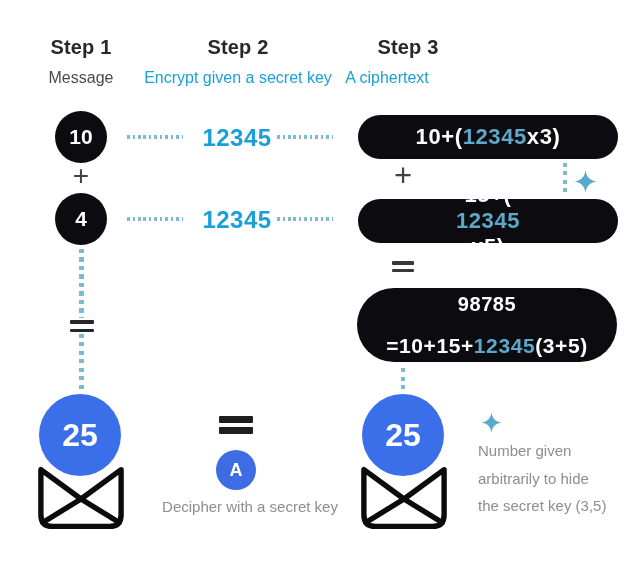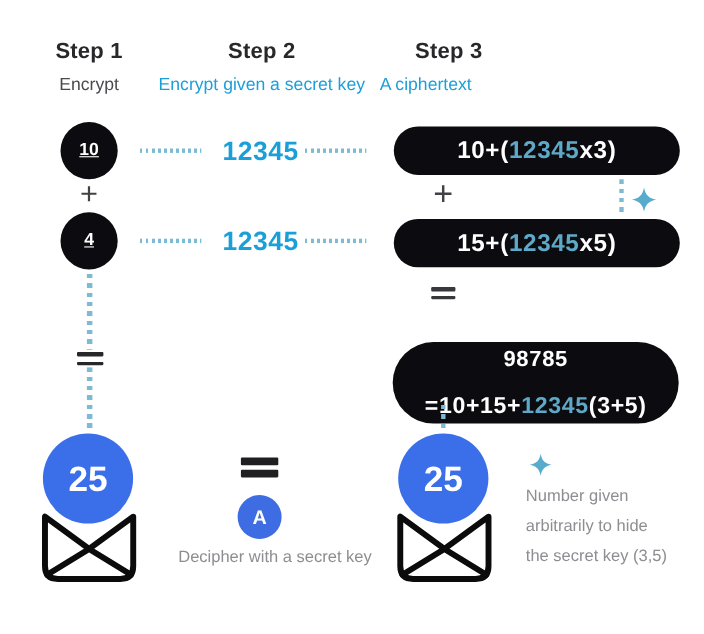--- a/index.html
+++ b/index.html
@@ -22,35 +22,35 @@
     font-family:"Liberation Sans", sans-serif;
   }
   .abs{position:absolute;}
   .ctr{text-align:center;}
   .step-label{font-size:20px;font-weight:700;color:var(--dark);letter-spacing:.2px;}
   .subtitle{font-size:16px;color:var(--sub);}
   .subtitle.blue{color:var(--accent);}
   .msg-circle{
     width:52px;height:52px;border-radius:50%;background:var(--ink);
     display:flex;align-items:center;justify-content:center;
-    color:#fff;font-size:16px;font-weight:700;text-decoration:underline;
+    color:#fff;font-size:21px;font-weight:700;
   }
   .plus{font-size:28px;font-weight:500;color:var(--plus);line-height:1;}
   .plus.big{font-size:31px;}
   .hdots{height:4px;background:repeating-linear-gradient(to right,var(--dots) 0 2.5px,transparent 2.5px 5.5px);}
   .vdots{width:4px;background:repeating-linear-gradient(to bottom,var(--dots) 0 4px,transparent 4px 8.5px);}
   .vdots.wide{width:5px;}
   .key-value{font-size:24px;font-weight:700;color:var(--accent);letter-spacing:.5px;}
   .pill{
     background:var(--ink);border-radius:22px;color:#fff;
     display:flex;align-items:center;justify-content:center;
     font-size:22px;font-weight:600;letter-spacing:.6px;white-space:nowrap;
   }
   .pill .k{color:var(--muted);}
-  .pill.sum{border-radius:37px;flex-direction:column;gap:18px;margin-top:23px;}
+  .pill.sum{border-radius:37px;flex-direction:column;gap:18px;}
   .pill.sum .l1{font-size:20px;}
   .pill.sum .l2{font-size:21px;}
   .eqbars{display:flex;flex-direction:column;justify-content:space-between;}
   .eqbars span{display:block;background:var(--eq);border-radius:1px;}
   .eq-left{width:24px;height:12px;background:#fff;box-shadow:0 0 0 2px #fff;}
   .eq-left span{height:3.5px;}
   .eq-mid{width:34px;height:18px;}
   .eq-mid span{height:7px;background:#1f1f22;}
   .eq-s3{width:22px;height:11px;}
   .eq-s3 span{height:3.5px;background:#38383c;}
@@ -68,21 +68,21 @@
   .note{font-size:15px;color:var(--gray);line-height:27.5px;}
   .note span{display:block;}
   .env{z-index:2;}
 </style>
 </head>
 <body>
 
 <div class="canvas">
 
   <div class="abs ctr step-label" style="left:21px;top:36px;width:120px;">Step 1</div>
-  <div class="abs ctr subtitle" style="left:21px;top:69px;width:120px;">Encrypt</div>
+  <div class="abs ctr subtitle" style="left:21px;top:69px;width:120px;">Message</div>
 
   <div class="abs ctr step-label" style="left:178px;top:36px;width:120px;">Step 2</div>
   <div class="abs ctr subtitle blue" style="left:138px;top:69px;width:200px;">Encrypt given a secret key</div>
 
   <div class="abs ctr step-label" style="left:348px;top:36px;width:120px;">Step 3</div>
   <div class="abs ctr subtitle blue" style="left:327px;top:69px;width:120px;">A ciphertext</div>
 
   <div class="abs msg-circle" style="left:55px;top:111px;">10</div>
   <div class="abs hdots" style="left:127px;top:135px;width:56px;"></div>
   <div class="abs ctr key-value" style="left:187px;top:124px;width:100px;">12345</div>
@@ -97,21 +97,21 @@
   <div class="abs ctr plus big" style="left:383px;top:160px;width:40px;">+</div>
   <div class="abs vdots" style="left:563px;top:163px;height:34px;"></div>
   <svg class="abs" style="left:574px;top:170px;" width="23" height="23" viewBox="0 0 24 24">
     <path d="M12 .5 C13.2 7.5 16.5 10.8 23.5 12 C16.5 13.2 13.2 16.5 12 23.5 C10.8 16.5 7.5 13.2 .5 12 C7.5 10.8 10.8 7.5 12 .5 Z" fill="#58abcd"></path>
   </svg>
 
   <div class="abs msg-circle" style="left:55px;top:193px;">4</div>
   <div class="abs hdots" style="left:127px;top:217px;width:56px;"></div>
   <div class="abs ctr key-value" style="left:187px;top:206px;width:100px;">12345</div>
   <div class="abs hdots" style="left:277px;top:217px;width:56px;"></div>
-  <div class="abs pill" style="left:358px;top:199px;width:260px;height:44px;">
+  <div class="abs pill" style="left:358px;top:199px;width:260px;height:44px;flex-direction:column;">
     <span>15+(</span>
       <span class="k">12345</span>
       <span>x5)</span>
   </div>
 
   <div class="abs eqbars eq-s3" style="left:392px;top:261px;" aria-label="=">
     <span></span>
       <span></span>
   </div>
   <div class="abs pill sum" style="left:357px;top:288px;width:260px;height:74px;">

